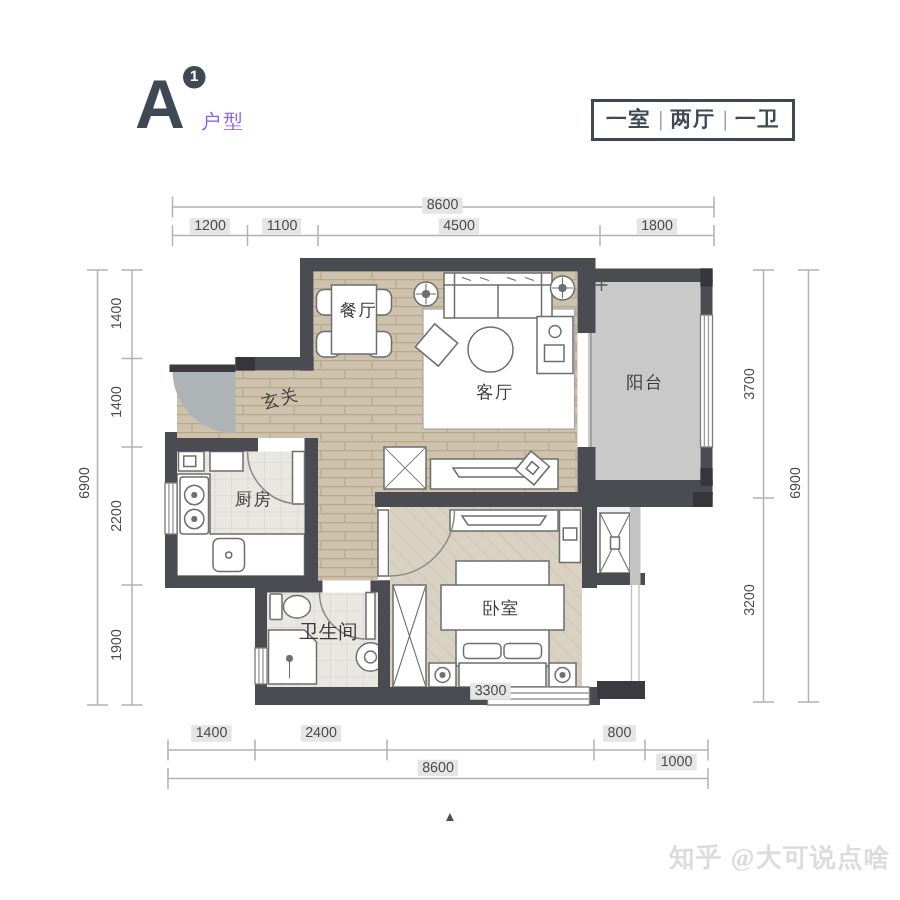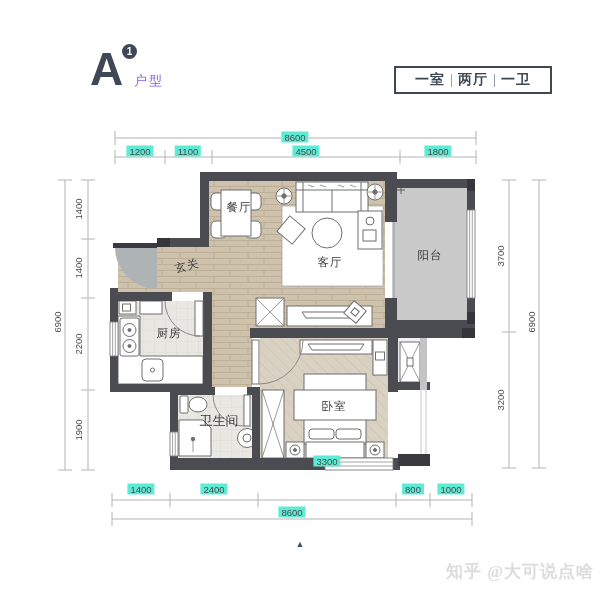--- a/index.html
+++ b/index.html
@@ -12,31 +12,31 @@
   .unit .big-a{font-size:46px;font-weight:bold;line-height:1;letter-spacing:0;}
   .unit .badge{position:absolute;left:32px;top:-2px;width:15px;height:15px;border-radius:50%;
     background:#3f4956;color:#fff;font-size:10px;font-weight:bold;text-align:center;line-height:15px;}
   .unit .suffix{position:absolute;left:44px;top:26px;font-size:13px;color:#8b5cf6;letter-spacing:2px;white-space:nowrap;}
   .area{position:absolute;left:229px;top:58px;color:#3f4956;display:flex;align-items:flex-end;}
   .area .lbl{font-size:9px;color:#78818c;line-height:11px;text-align:right;margin-right:3px;margin-bottom:4px;letter-spacing:1px;}
   .area .val{font-size:36px;line-height:30px;font-weight:500;}
   .area .unitchar{font-size:26px;line-height:26px;font-weight:500;}
   .area sup{font-size:13px;vertical-align:top;line-height:10px;}
   .tags{position:absolute;left:394px;top:66px;border:2px solid #3f4956;color:#3f4956;
-    display:flex;align-items:center;padding:3px 19px;font-size:14px;font-weight:bold;letter-spacing:1px;}
+    display:flex;align-items:center;padding:3px 8px;font-size:14px;font-weight:bold;letter-spacing:1px;}
   .tags .sep{width:1px;height:13px;background:#9aa2ab;margin:0 6px;}
 
   
   .room-label{position:absolute;transform:translate(-50%,-50%);font-size:11.5px;color:#3a3a3a;
     letter-spacing:1px;white-space:nowrap;}
   .room-label.small{font-size:13px;letter-spacing:0;}
   .room-label.tilt{transform:translate(-50%,-50%) rotate(-14deg);}
 
   .dim{position:absolute;transform:translate(-50%,-50%);font-size:9.5px;color:#4a4a4a;
-    background:#5eead4;padding:0 3px;white-space:nowrap;}
+    background:#e5e5e5;padding:0 3px;white-space:nowrap;}
   .dim.rot{transform:translate(-50%,-50%) rotate(-90deg);background:transparent;}
 
   
   .footer{position:absolute;left:0;right:0;top:540px;text-align:center;color:#46535f;}
   .footer .tri{font-size:9px;line-height:9px;display:block;}
   .footer .cap{font-size:11px;letter-spacing:5px;margin-top:4px;display:inline-block;}
   .watermark{position:absolute;right:6px;top:560px;font-size:17px;font-weight:bold;color:#dcdcdc;letter-spacing:1px;font-family:Liberation Serif, serif;}
 </style>
 </head>
 <body>
@@ -258,20 +258,20 @@
 
   <span class="dim rot" style="left:531px;top:322px">6900</span>
   <span class="dim rot" style="left:500px;top:256px">3700</span>
   <span class="dim rot" style="left:500px;top:400px">3200</span>
 
   <span class="dim" style="left:292px;top:512px">8600</span>
   <span class="dim" style="left:141px;top:489px">1400</span>
   <span class="dim" style="left:214px;top:489px">2400</span>
   <span class="dim" style="left:327px;top:461px">3300</span>
   <span class="dim" style="left:413px;top:489px">800</span>
-  <span class="dim" style="left:451px;top:489px">1000</span>
+  <span class="dim" style="left:451px;top:508px">1000</span>
 
   <div class="footer">
     <span class="tri">▲</span>
   </div>
   <div class="watermark">知乎 @大可说点啥</div>
 
 </div>
 
 </body></html>

